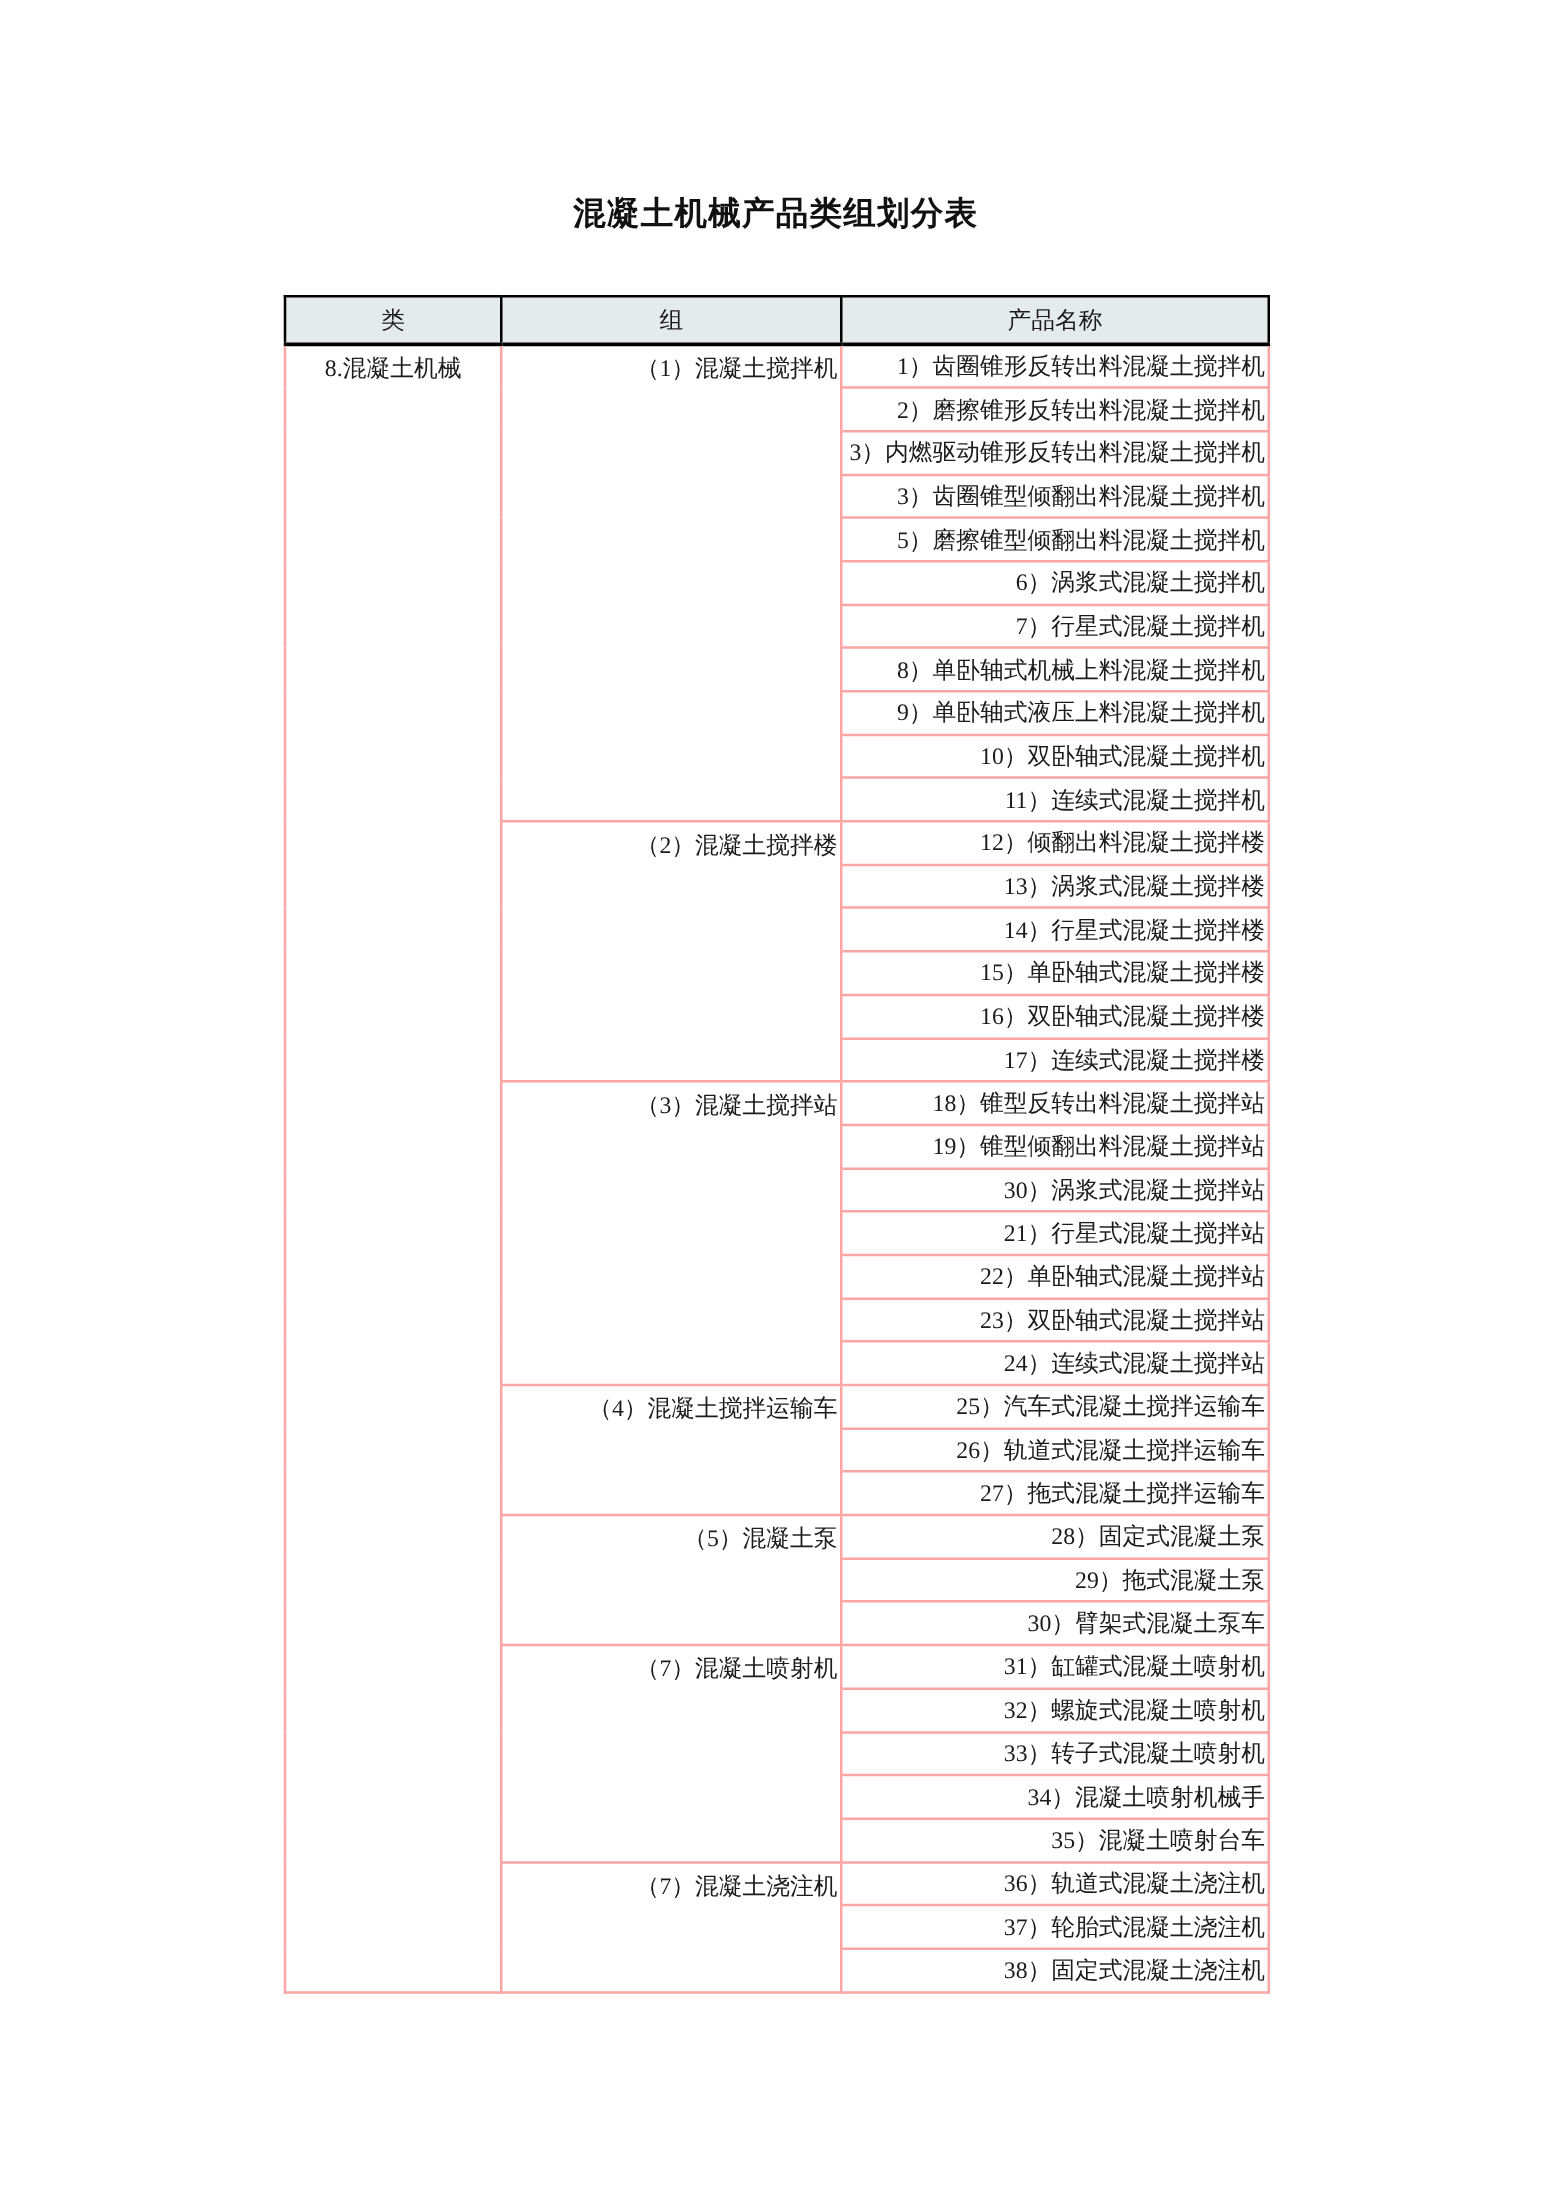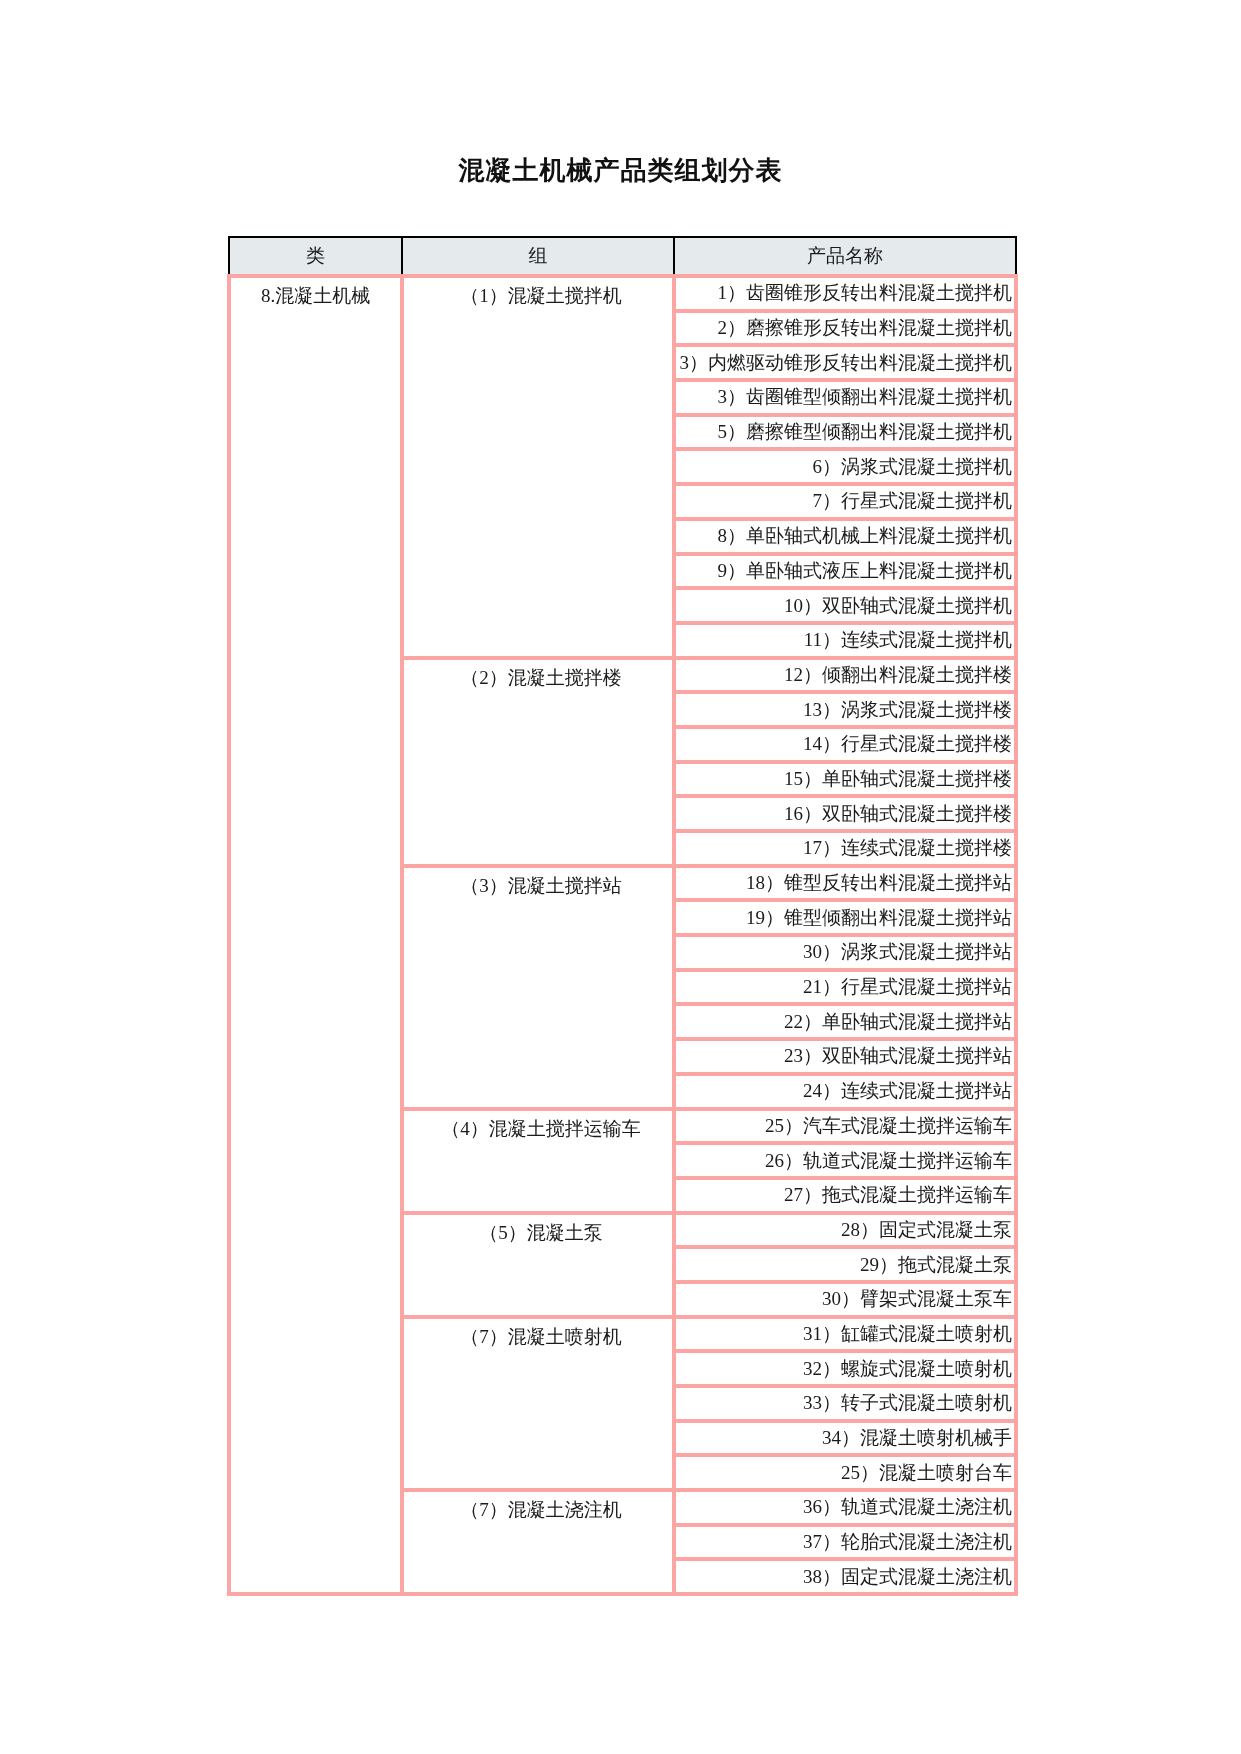--- a/index.html
+++ b/index.html
@@ -24,28 +24,28 @@
   col.c3 { width:342px; }
   .class-table th {
     background:#e5eaec;
     border:2px solid #000;
     border-bottom:3px solid #000;
     height:36px;
     font-weight:normal;
     text-align:center;
     padding:0;
   }
-  .class-table td { border:4px solid #fca5a5; overflow:hidden; white-space:nowrap; }
+  .class-table td { border:2px solid #fca5a5; overflow:hidden; white-space:nowrap; }
   tr.product-row { height:34.7px; }
   td.class-cell {
     vertical-align:top; text-align:center;
     padding:5px 2px 0 2px;
   }
   td.group-cell {
-    vertical-align:top; text-align:center;
+    vertical-align:top; text-align:right;
     padding:5px 2px 0 8px;
   }
   td.product-cell { padding:0 2px 0 2px; text-align:right; }
   tr.group-start td { border-top:1px solid #3b82f6; }
 </style>
 </head>
 <body>
 
 <div class="page">
 
@@ -173,21 +173,21 @@
       <tr class="product-row">
           <td class="product-cell">32）螺旋式混凝土喷射机</td>
         </tr>
       <tr class="product-row">
           <td class="product-cell">33）转子式混凝土喷射机</td>
         </tr>
       <tr class="product-row">
           <td class="product-cell">34）混凝土喷射机械手</td>
         </tr>
       <tr class="product-row">
-          <td class="product-cell">25）混凝土喷射台车</td>
+          <td class="product-cell">35）混凝土喷射台车</td>
         </tr>
 
       <tr class="product-row group-start">
         <td class="group-cell" rowspan="3">（7）混凝土浇注机</td>
         <td class="product-cell">36）轨道式混凝土浇注机</td>
       </tr>
       <tr class="product-row">
           <td class="product-cell">37）轮胎式混凝土浇注机</td>
         </tr>
       <tr class="product-row">

